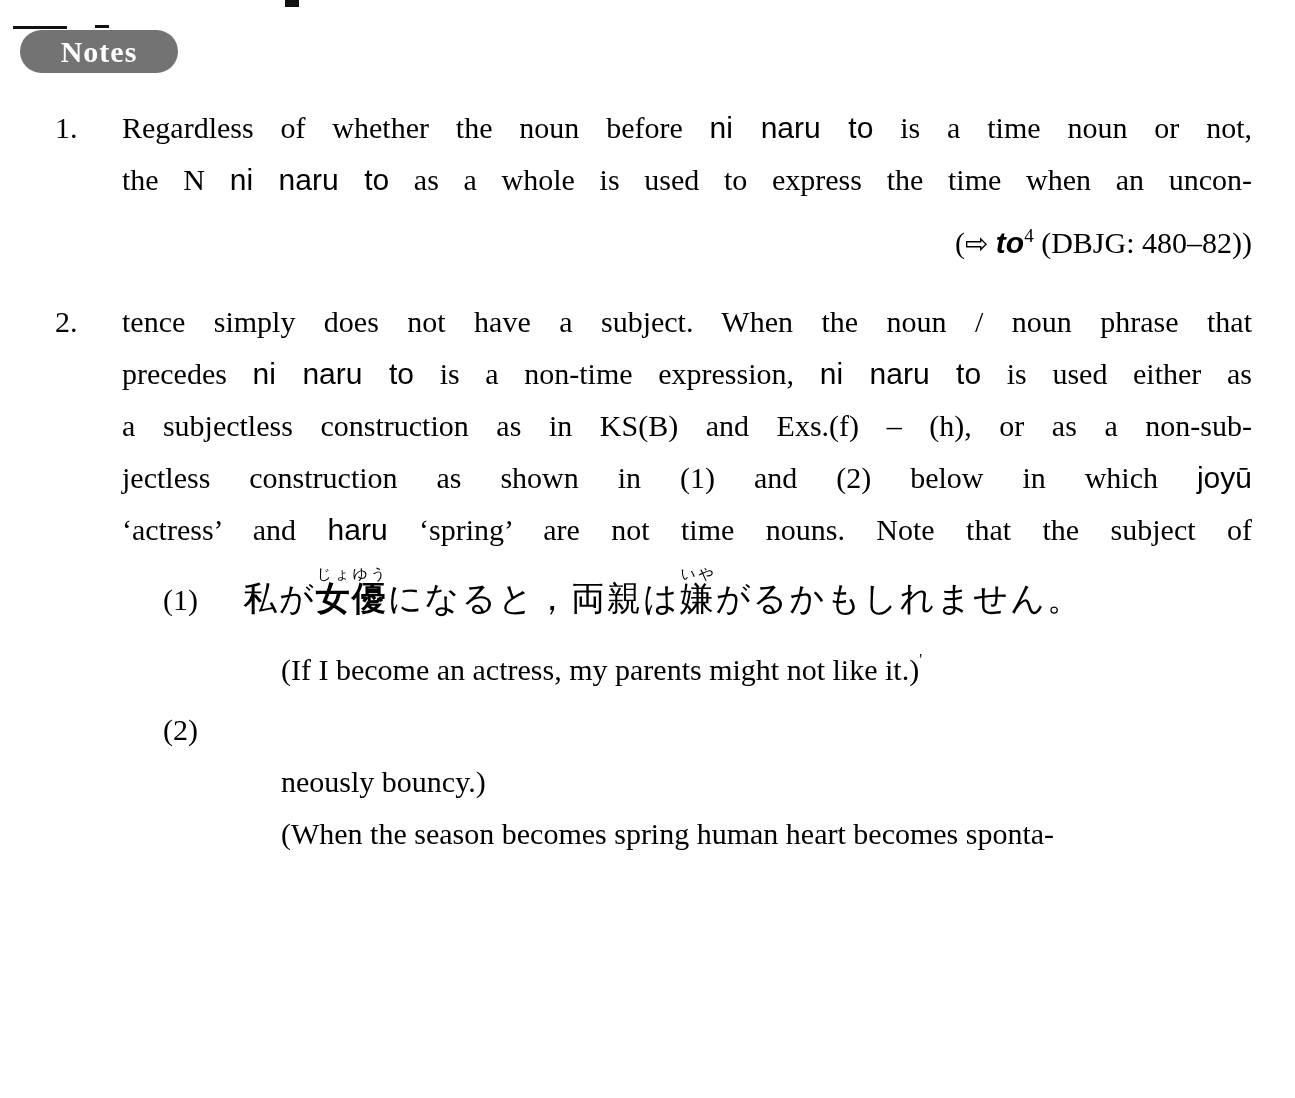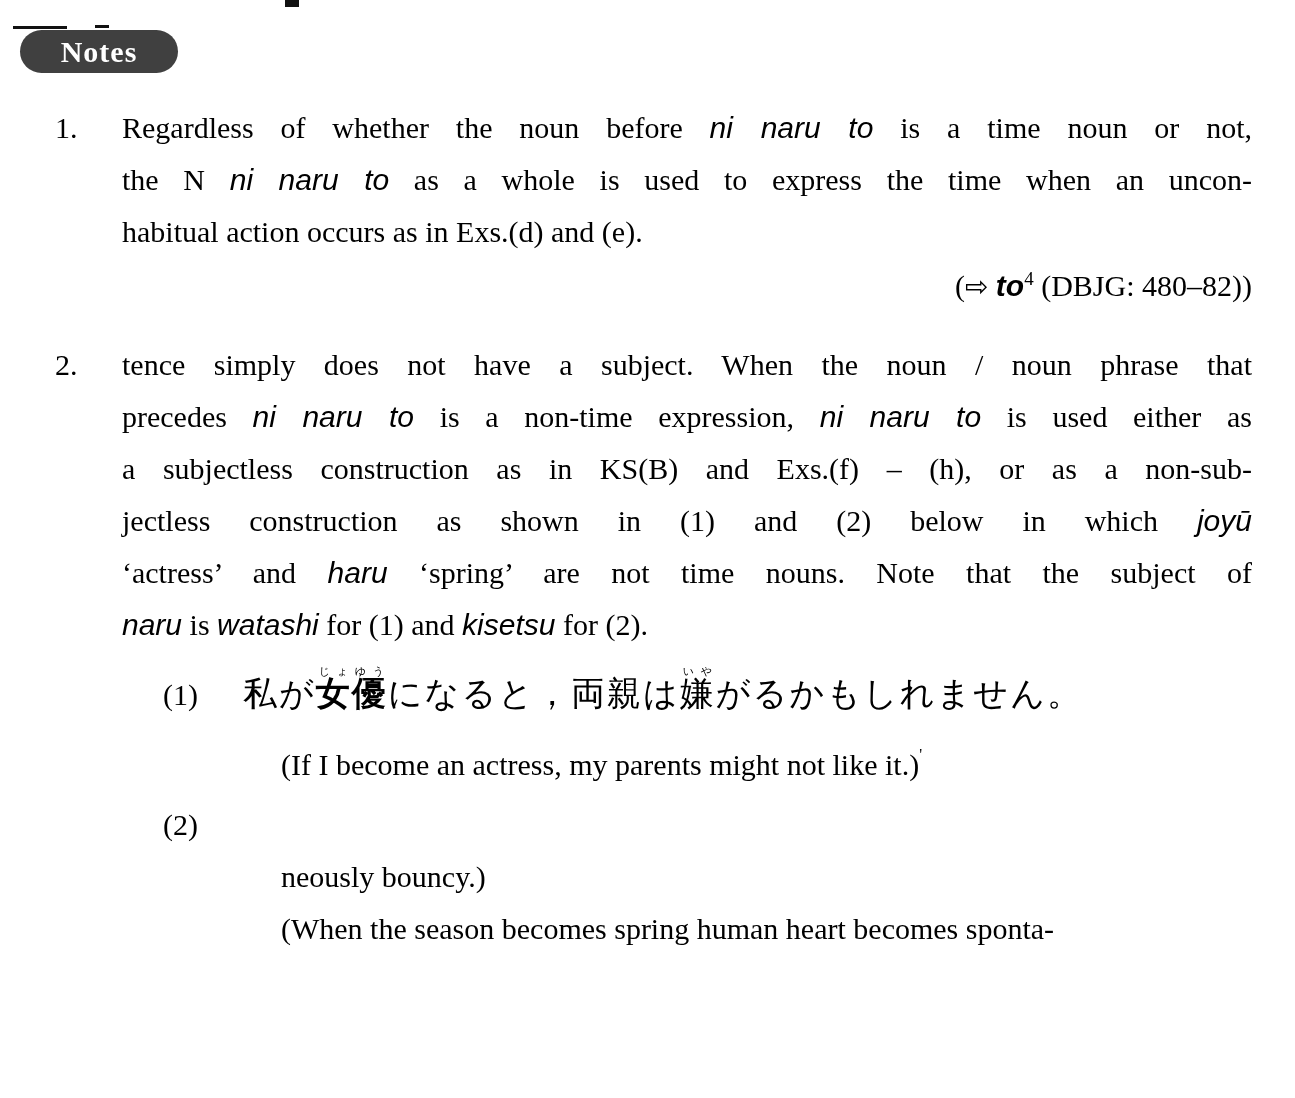--- a/index.html
+++ b/index.html
@@ -15,21 +15,21 @@
   .artifact { position: absolute; background: #111; }
   .artifact.dot  { left: 285px; top: 0;    width: 14px; height: 7px; }
   .artifact.line { left: 13px;  top: 26px; width: 54px; height: 3px; }
   .artifact.dash { left: 95px;  top: 25px; width: 14px; height: 3px; }
 
   
   .notes-pill {
     position: absolute;
     left: 20px; top: 30px;
     width: 158px; height: 43px;
-    background: #404040;
+    background: #737373;
     border-radius: 22px;
     display: flex; align-items: center; justify-content: center;
   }
   .notes-pill span {
     color: #ffffff;
     font-weight: bold;
     font-size: 30px;
     letter-spacing: 1px;
   }
 
@@ -45,23 +45,23 @@
   .note-num {
     width: 67px;
     flex: 0 0 67px;
     font-size: 30px;
     line-height: 52px;
   }
   .note-body { flex: 1 1 auto; width: 1130px; font-size: 30px; }
   .bline { line-height: 52px; white-space: nowrap; }
   .jline { white-space: normal; text-align: justify; text-align-last: justify; }
   .lline { text-align: left; }
-  .refline { text-align: right; margin-top: 2px; }
+  .refline { text-align: right; margin-top: 11px; }
 
-  .it  { font-family: "Liberation Sans", sans-serif; font-style: italic; }
+  .it  { font-family: "Liberation Sans", sans-serif; }
   .bit { font-family: "Liberation Sans", sans-serif; font-style: italic; font-weight: bold; }
   .bold { font-weight: bold; text-align: right; }
   .arrow { font-family: "DejaVu Sans", sans-serif; font-size: 28px; }
   sup { font-size: 19px; line-height: 0; }
   .tick { font-size: 16px; vertical-align: 15px; }
 
   
   .examples { margin-top: 6px; }
   .example { margin-top: 8px; }
   .ex-row { display: flex; align-items: baseline; padding-left: 163px; padding-right: 20px; }
@@ -72,55 +72,53 @@
     line-height: 52px;
   }
   .jpline {
     font-size: 34px;
     line-height: 70px;
     letter-spacing: 2px;
     white-space: nowrap;
     font-family: "Liberation Serif", "DejaVu Sans", serif;
   }
   ruby { ruby-position: over; }
-  rt { font-size: 11px; letter-spacing: 1px; font-weight: normal; }
+  rt { font-size: 15px; letter-spacing: 1px; font-weight: normal; }
   .trline { font-size: 30px; line-height: 52px; white-space: nowrap; margin-left: 38px; }
 </style>
 </head>
 <body>
 
 <div class="artifact dot"></div>
 <div class="artifact line"></div>
 <div class="artifact dash"></div>
 
 <div class="notes-pill">
   <span>Notes</span>
 </div>
 
 <div class="content">
 
   <div class="note note-1">
     <div class="note-num">1.</div>
     <div class="note-body">
       <div class="bline jline"><span>Regardless of whether the noun before </span><span class="it">ni naru to</span><span> is a time noun or not,</span></div>
       <div class="bline jline"><span>the N </span><span class="it">ni naru to</span><span> as a whole is used to express the time when an uncon-</span></div>
-      <div class="bline lline"><span>habitual action occurs as in Exs.(d) and (e).</span></div>
       <div class="bline refline"><span>(</span><span class="arrow">⇨</span><span> </span><span class="bit">to</span><sup>4</sup><span> (DBJG: 480–82))</span></div>
     </div>
   </div>
 
   <div class="note note-2">
     <div class="note-num">2.</div>
     <div class="note-body">
       <div class="bline jline"><span>tence simply does not have a subject. When the noun / noun phrase that</span></div>
       <div class="bline jline"><span>precedes </span><span class="it">ni naru to</span><span> is a non-time expression, </span><span class="it">ni naru to</span><span> is used either as</span></div>
       <div class="bline jline"><span>a subjectless construction as in KS(B) and Exs.(f) – (h), or as a non-sub-</span></div>
       <div class="bline jline"><span>jectless construction as shown in (1) and (2) below in which </span><span class="it">joyū</span></div>
       <div class="bline jline"><span>‘actress’ and </span><span class="it">haru</span><span> ‘spring’ are not time nouns. Note that the subject of</span></div>
-      <div class="bline lline"><span class="it">naru</span><span> is </span><span class="it">watashi</span><span> for (1) and </span><span class="it">kisetsu</span><span> for (2).</span></div>
     </div>
   </div>
 
   <div class="examples">
 
     <div class="example">
       <div class="ex-row">
         <div class="ex-num">(1)</div>
         <div class="jpline"><span>私が</span><ruby><span class="bold">女優</span><rt>じょゆう</rt></ruby><span>になると，両親は</span><ruby><span>嫌</span><rt>いや</rt></ruby><span>がるかもしれません。</span></div>
       </div>

